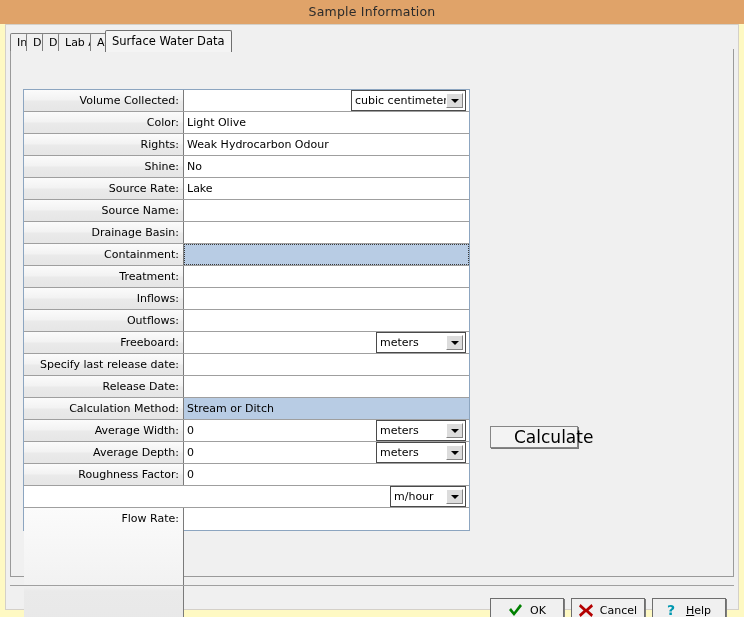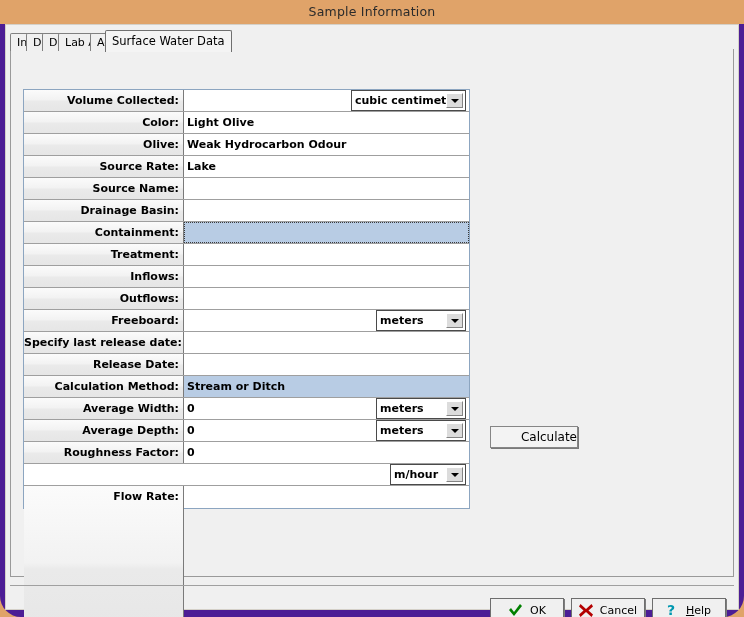--- a/index.html
+++ b/index.html
@@ -12,23 +12,22 @@
     overflow: hidden;
     font-family: "DejaVu Sans", "Liberation Sans", sans-serif;
     font-size: 11px;
     background: #e0a369;
   }
   .window {
     position: absolute;
     left: 0; top: 0;
     width: 744px;
     height: 617px;
-    background: #4c1d95;
-    box-sizing: border-box;
-    border-radius: 21px;
+    background: #fef9c3;
+    box-sizing: border-box;
   }
   .titlebar {
     height: 24px;
     line-height: 24px;
     text-align: center;
     color: #2b2b2b;
     font-size: 12.5px;
     background: #e0a369;
     letter-spacing: 0.2px;
   }
@@ -98,21 +97,20 @@
     border: 1px solid #8ca5c0;
     background: #ffffff;
     box-sizing: border-box;
   }
   .row {
     position: relative;
     height: 22px;
     display: flex;
     box-sizing: border-box;
     border-bottom: 1px solid #9f9f9f;
-    font-weight: bold;
   }
   .row:last-child { border-bottom: none; flex-direction: column; }
 
   .lbl {
     width: 160px;
     flex: 0 0 160px;
     box-sizing: border-box;
     background: linear-gradient(to bottom, #fbfbfb 0%, #f2f2f2 48%, #eaeaea 52%, #e6e6e6 100%);
     border-right: 1px solid #7a7a7a;
     text-align: right;
@@ -192,24 +190,25 @@
   .calc-btn {
     position: absolute;
     left: 484px;
     top: 401px;
     width: 88px;
     height: 22px;
     background: #f3f3f3;
     border: 1px solid #868686;
     box-shadow: 1px 1px 0 #7a7a7a;
     box-sizing: border-box;
-    text-align: right;
+    text-align: left;
     line-height: 20px;
-    font-size: 12px;
-    color: #000;
+    font-size: 17px;
+    color: #000;
+    padding-left: 23px;
   }
 
   
   .btnbar-sep {
     position: absolute;
     left: 4px;
     top: 560px;
     width: 724px;
     height: 1px;
     background: #a0a0a0;
@@ -265,22 +264,26 @@
           <div class="val"><span></span><div class="combo" style="width: 115px; right: 3px;">
               <div class="ctext">cubic centimeters</div>
               <div class="cbtn"></div>
             </div></div>
         </div>
         <div class="row">
           <div class="lbl">Color:</div>
           <div class="val">Light Olive</div>
         </div>
         <div class="row">
-          <div class="lbl">Olive:</div>
+          <div class="lbl">Rights:</div>
           <div class="val">Weak Hydrocarbon Odour</div>
+        </div>
+        <div class="row">
+          <div class="lbl">Shine:</div>
+          <div class="val">No</div>
         </div>
         <div class="row">
           <div class="lbl">Source Rate:</div>
           <div class="val">Lake</div>
         </div>
         <div class="row">
           <div class="lbl">Source Name:</div>
           <div class="val"></div>
         </div>
         <div class="row">

